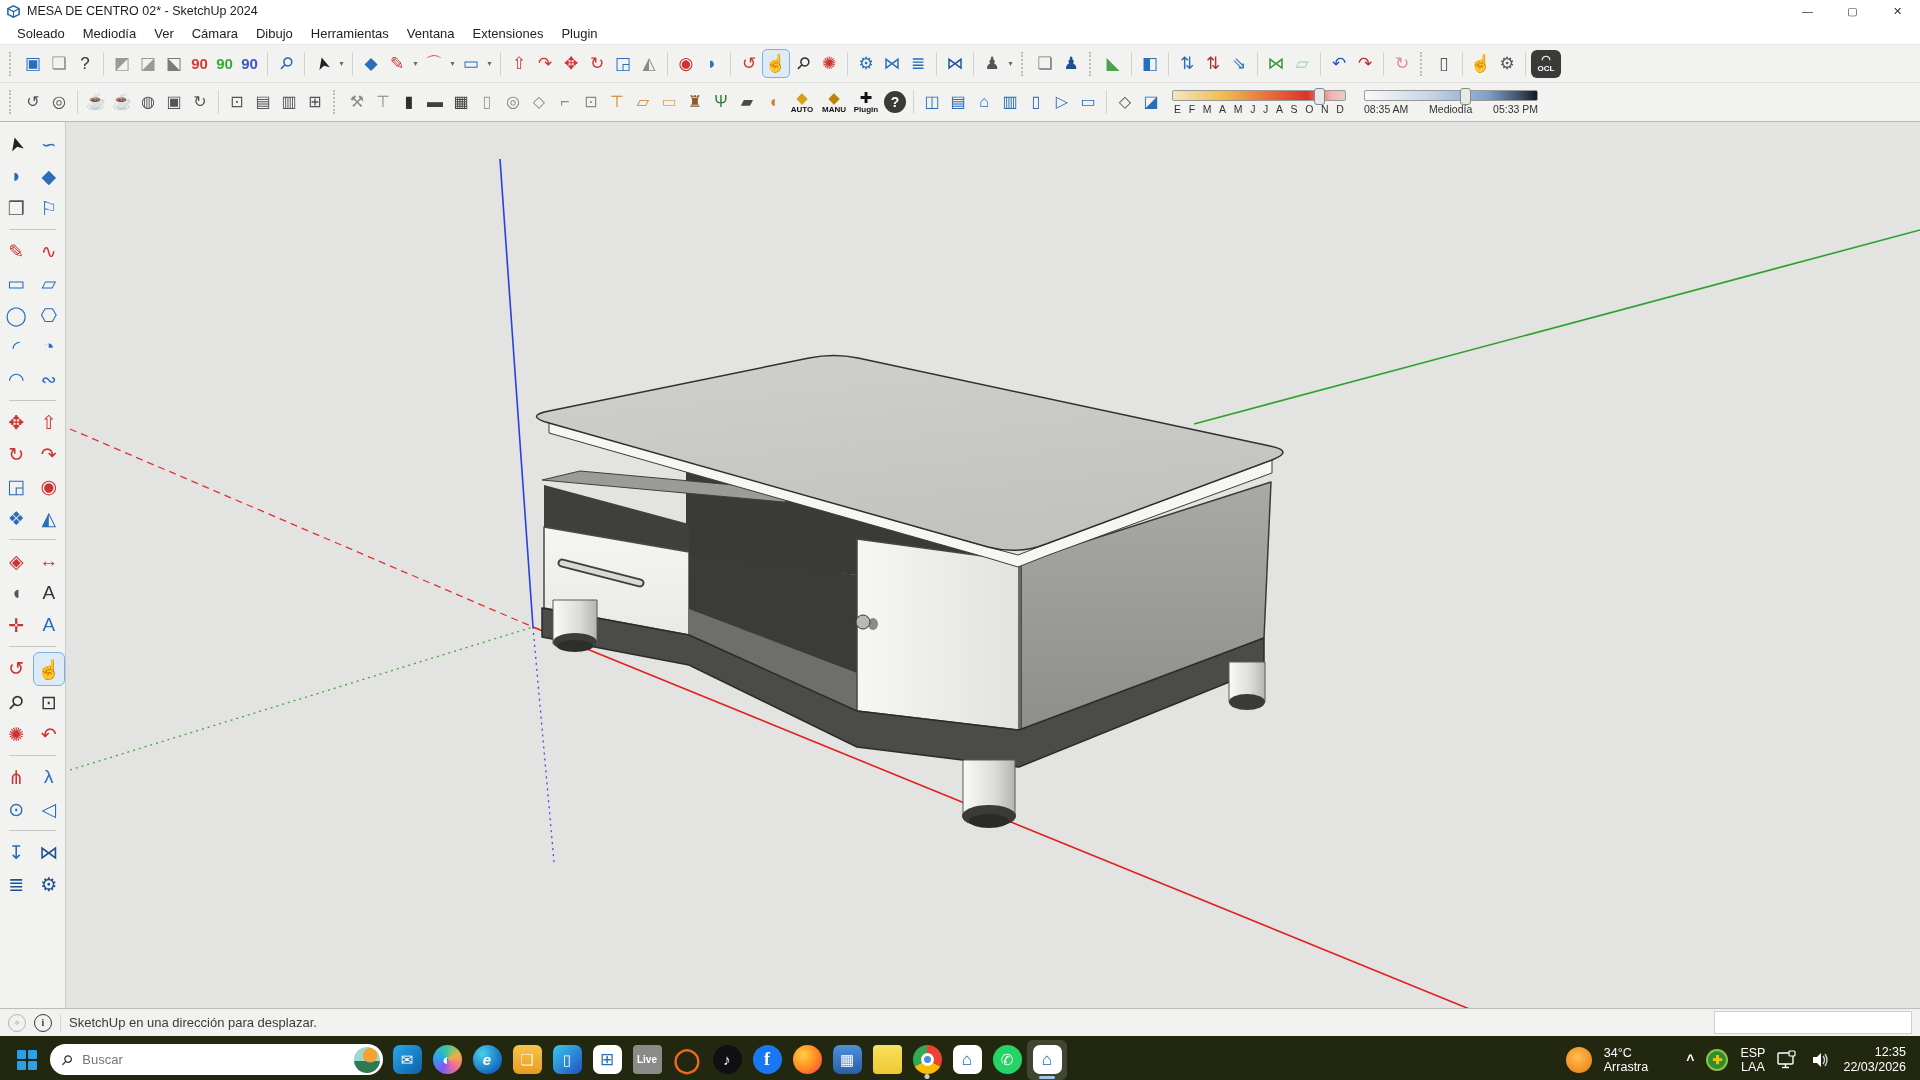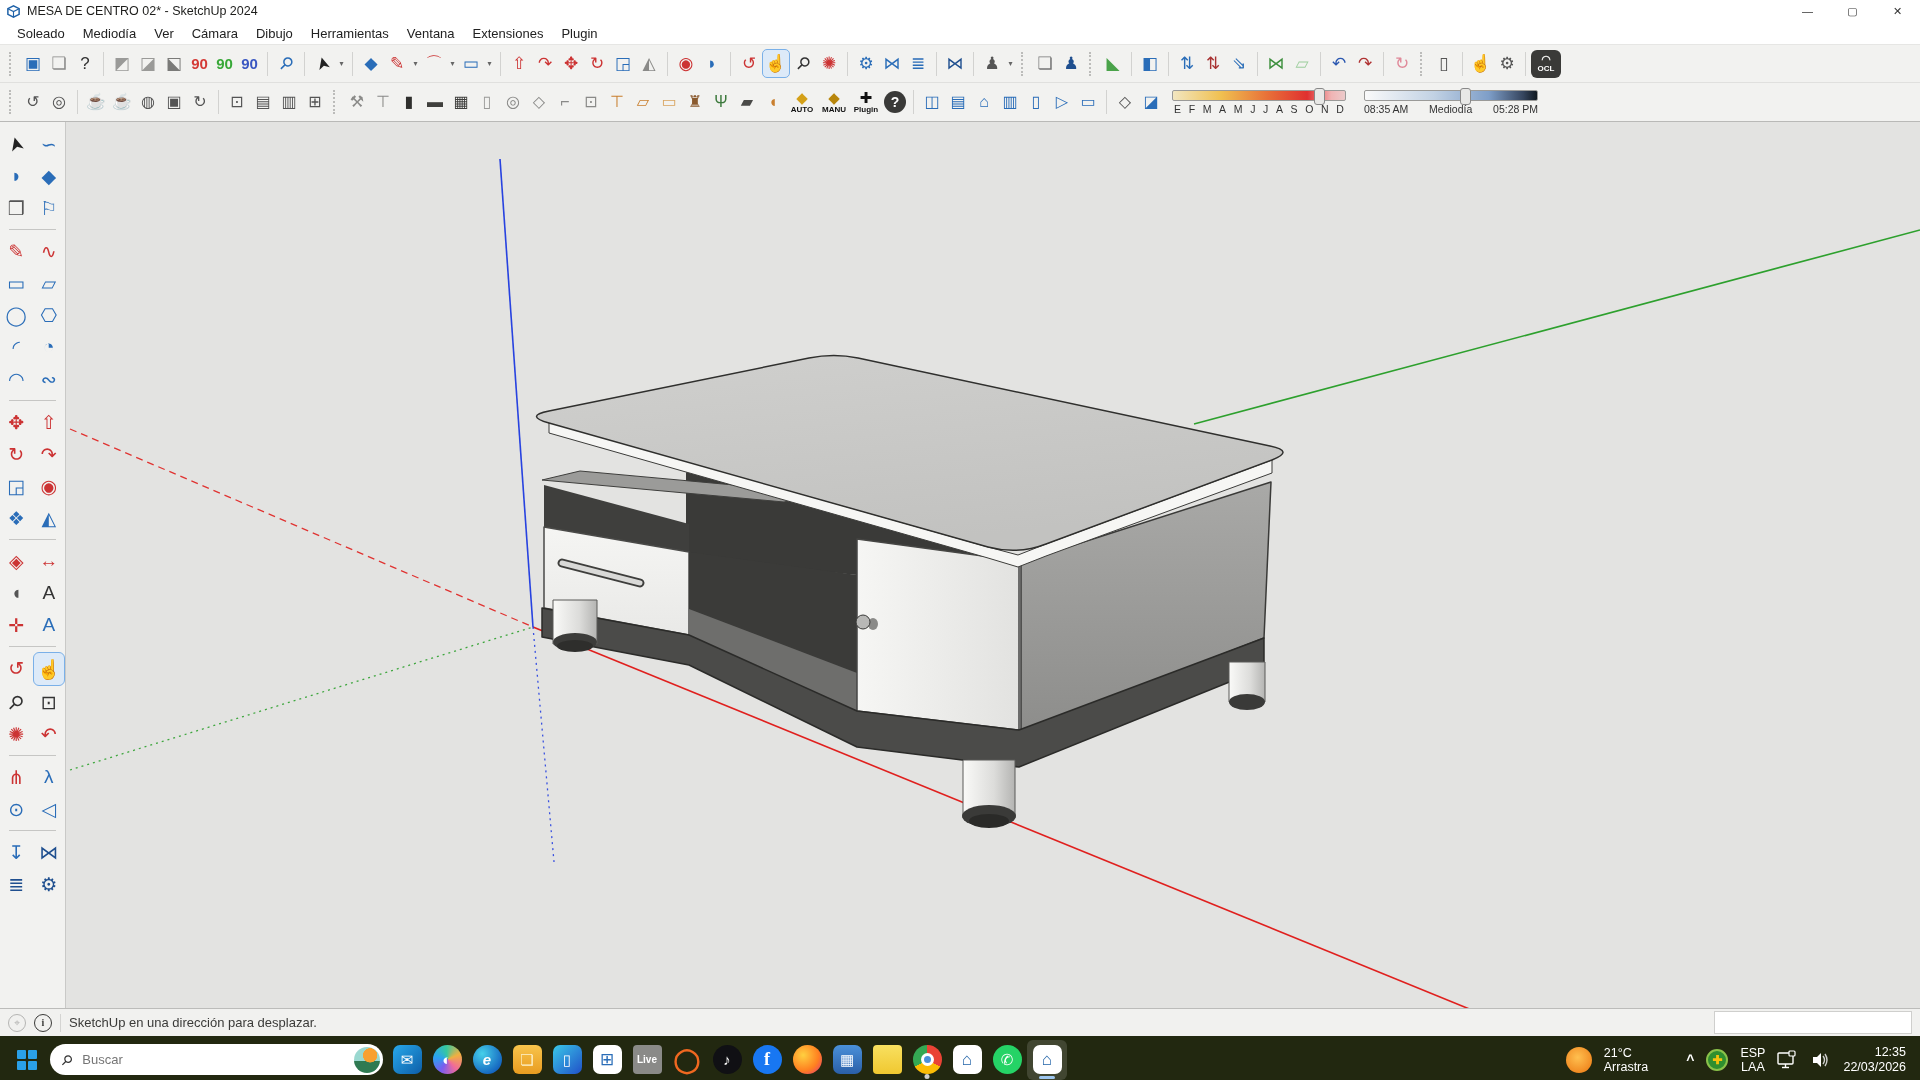--- a/index.html
+++ b/index.html
@@ -467,21 +467,21 @@
           <span>D</span>
         </div>
     </div>
     <div class="slider">
       <div class="sl-bar time-bar">
         <div class="sl-thumb" id="timeThumb" style="left: calc(58% - 5px);"></div>
       </div>
       <div class="sl-labels">
         <span>08:35 AM</span>
         <span>Mediodía</span>
-        <span>05:28 PM</span>
+        <span>05:33 PM</span>
       </div>
     </div>
   </div>
 </div>
 
 <div class="main">
   <div class="palette">
       <div class="pticon">
         <span style="color: rgb(34, 34, 34); display: inline-block; transform: rotate(-105deg);">➤</span>
       </div>
@@ -763,21 +763,21 @@
         <span class="g">✆</span>
       </div>
       <div class="app ap-sketchup2 active">
         <span class="g">⌂</span>
         <span class="rundot"></span>
       </div>
     </div>
   <div class="tray">
     <span class="sun"></span>
     <div class="wtxt">
-      <div>21°C</div>
+      <div>34°C</div>
       <div>Arrastra</div>
     </div>
     <span class="chev">^</span>
     <span class="shield">✚</span>
     <div class="lang">
       <div>ESP</div>
       <div>LAA</div>
     </div>
     <svg width="22" height="20" viewBox="0 0 22 20">
       <rect x="1" y="3" width="15" height="11" rx="1" fill="none" stroke="#fff" stroke-width="1.4"></rect>

